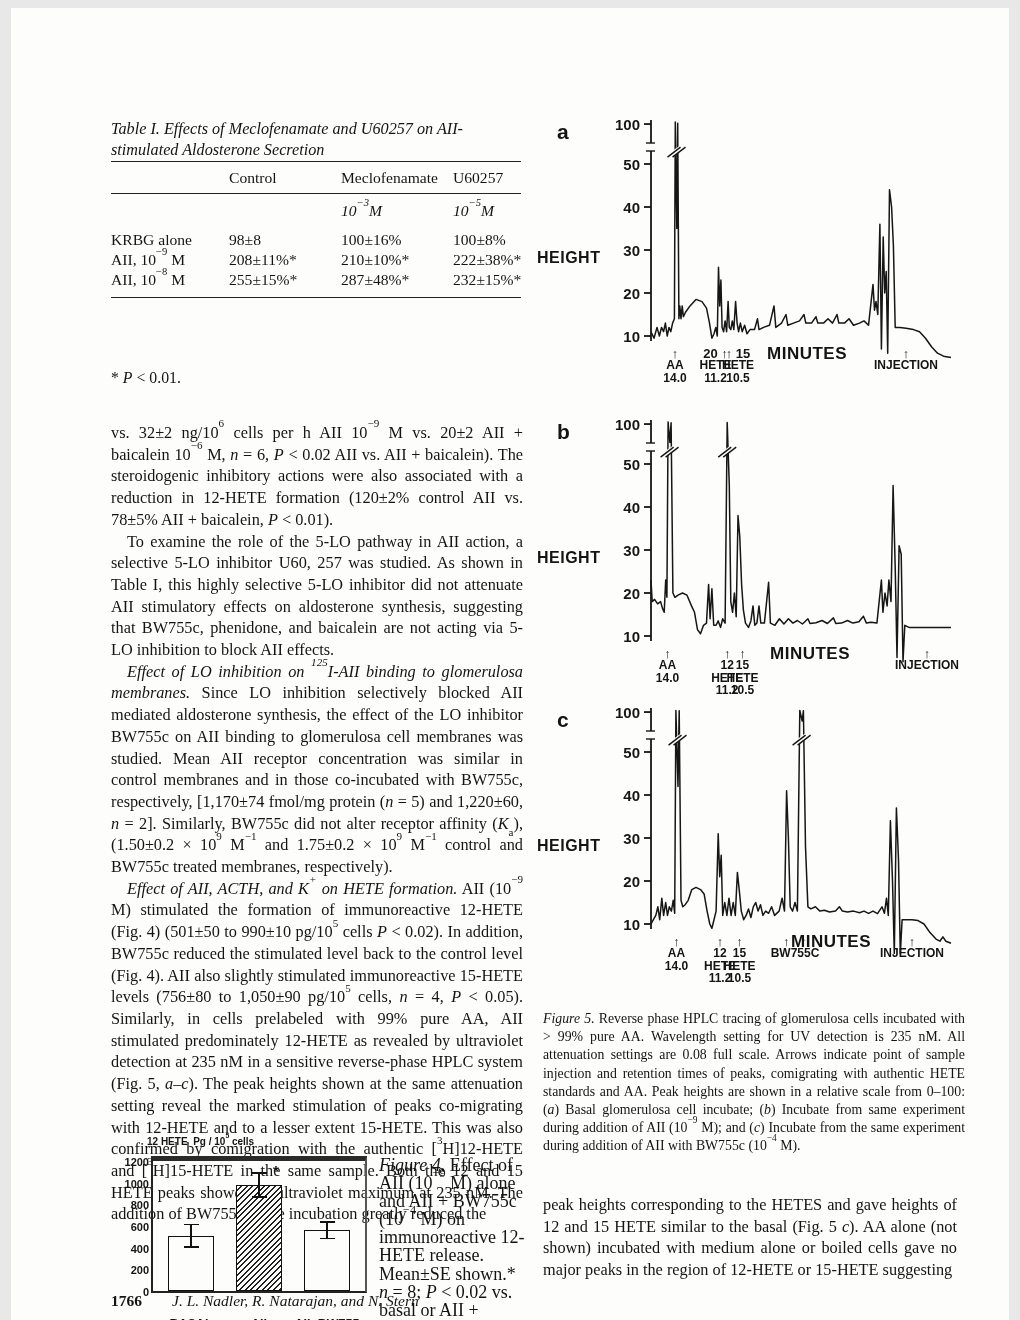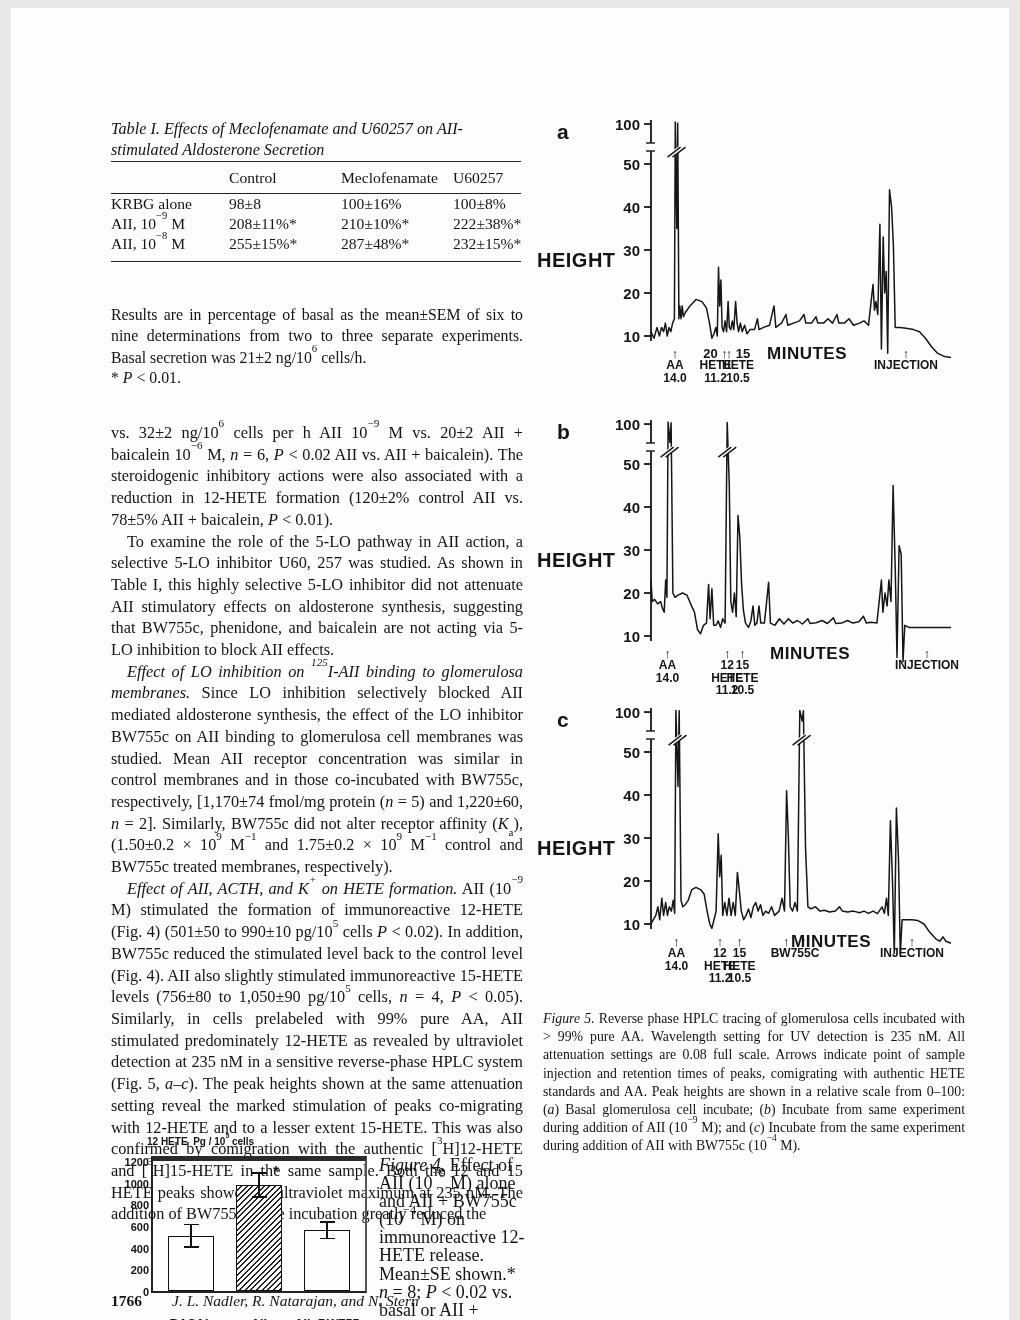--- a/index.html
+++ b/index.html
@@ -39,21 +39,21 @@
   .f4-star{position:absolute;font-weight:bold;font-size:15px;font-family:"Liberation Sans",sans-serif;}
   .f4-xlab{position:absolute;top:156px;text-align:center;font-family:"Liberation Sans","DejaVu Sans",sans-serif;
            font-weight:bold;font-size:12.5px;width:90px;}
   #f4-caption{position:absolute;left:268px;top:20px;width:150px;font-size:18px;line-height:18.1px;}
 
   
   .panel{position:absolute;left:520px;width:460px;height:300px;}
   .pletter{position:absolute;left:26px;top:6px;font-family:"Liberation Sans","DejaVu Sans",sans-serif;
            font-weight:bold;font-size:21px;}
   .pheight{position:absolute;left:6px;top:135px;font-family:"Liberation Sans","DejaVu Sans",sans-serif;
-           font-weight:bold;font-size:20px;letter-spacing:.5px;}
+           font-weight:bold;font-size:16px;letter-spacing:.5px;}
   .psvg{position:absolute;left:54px;top:0;}
   .anno{position:absolute;left:54px;top:234px;width:390px;height:64px;}
   .ablock{position:absolute;text-align:center;font-family:"Liberation Sans","DejaVu Sans",sans-serif;
           font-weight:bold;font-size:12px;line-height:12.5px;width:90px;}
   .ablock.big{font-size:17px;letter-spacing:.5px;}
   .ablock .arrow{font-size:13px;line-height:11px;}
 
   #fig5-caption{left:532px;top:1002px;width:422px;font-size:13.8px;line-height:18.2px;text-align:justify;}
   #right-para{left:532px;top:1186px;width:414px;font-size:16.3px;line-height:21.7px;text-align:justify;}
 
@@ -68,40 +68,45 @@
 <div id="page">
 
   <div class="abs" id="table-title">Table I. Effects of Meclofenamate and U60257 on AII-stimulated Aldosterone Secretion</div>
   <div class="abs" id="table1">
     <div class="t-row t-head">
       <div></div>
       <div>Control</div>
       <div>Meclofenamate</div>
       <div>U60257</div>
     </div>
+    <div class="t-row t-conc">
+      <div></div>
+      <div></div>
+      <div>10<sup>−3</sup>M</div>
+      <div>10<sup>−5</sup>M</div>
+    </div>
     <div class="t-row t-data">
       <div>KRBG alone</div>
       <div>98±8</div>
       <div>100±16%</div>
       <div>100±8%</div>
     </div>
     <div class="t-row t-data">
       <div>AII, 10<sup>−9</sup> M</div>
       <div>208±11%*</div>
       <div>210±10%*</div>
       <div>222±38%*</div>
     </div>
     <div class="t-row t-data t-last">
       <div>AII, 10<sup>−8</sup> M</div>
       <div>255±15%*</div>
       <div>287±48%*</div>
       <div>232±15%*</div>
     </div>
   </div>
-  <div class="abs" id="table-note">Results are in percentage of basal as the mean±SEM of six to nine determinations from two to three separate experiments. Basal secretion was 21±2 ng/10<sup>6</sup> cells/h.</div>
   <div class="abs" id="table-foot">* <i>P</i> &lt; 0.01.</div>
 
   <div class="abs" id="body-text">
     <p>vs. 32±2 ng/10<sup>6</sup> cells per h AII 10<sup>−9</sup> M vs. 20±2 AII + baicalein 10<sup>−6</sup> M, <i>n</i> = 6, <i>P</i> &lt; 0.02 AII vs. AII + baicalein). The steroidogenic inhibitory actions were also associated with a reduction in 12-HETE formation (120±2% control AII vs. 78±5% AII + baicalein, <i>P</i> &lt; 0.01).</p>
     <p class="ind">To examine the role of the 5-LO pathway in AII action, a selective 5-LO inhibitor U60, 257 was studied. As shown in Table I, this highly selective 5-LO inhibitor did not attenuate AII stimulatory effects on aldosterone synthesis, suggesting that BW755c, phenidone, and baicalein are not acting via 5-LO inhibition to block AII effects.</p>
     <p class="ind"><i>Effect of LO inhibition on <sup>125</sup>I-AII binding to glomerulosa membranes.</i> Since LO inhibition selectively blocked AII mediated aldosterone synthesis, the effect of the LO inhibitor BW755c on AII binding to glomerulosa cell membranes was studied. Mean AII receptor concentration was similar in control membranes and in those co-incubated with BW755c, respectively, [1,170±74 fmol/mg protein (<i>n</i> = 5) and 1,220±60, <i>n</i> = 2]. Similarly, BW755c did not alter receptor affinity (<i>K</i><sub>a</sub>), (1.50±0.2 × 10<sup>9</sup> M<sup>−1</sup> and 1.75±0.2 × 10<sup>9</sup> M<sup>−1</sup> control and BW755c treated membranes, respectively).</p>
     <p class="ind"><i>Effect of AII, ACTH, and K<sup>+</sup> on HETE formation.</i> AII (10<sup>−9</sup> M) stimulated the formation of immunoreactive 12-HETE (Fig. 4) (501±50 to 990±10 pg/10<sup>5</sup> cells <i>P</i> &lt; 0.02). In addition, BW755c reduced the stimulated level back to the control level (Fig. 4). AII also slightly stimulated immunoreactive 15-HETE levels (756±80 to 1,050±90 pg/10<sup>5</sup> cells, <i>n</i> = 4, <i>P</i> &lt; 0.05). Similarly, in cells prelabeled with 99% pure AA, AII stimulated predominately 12-HETE as revealed by ultraviolet detection at 235 nM in a sensitive reverse-phase HPLC system (Fig. 5, <i>a–c</i>). The peak heights shown at the same attenuation setting reveal the marked stimulation of peaks co-migrating with 12-HETE and to a lesser extent 15-HETE. This was also confirmed by comigration with the authentic [<sup>3</sup>H]12-HETE and [<sup>3</sup>H]15-HETE in the same sample. Both the 12 and 15 HETE peaks showed an ultraviolet maximum at 235 nM. The addition of BW755c to the incubation greatly reduced the</p>
   </div>
 
   <div class="abs" id="figure4">
@@ -293,18 +298,19 @@
           <div>MINUTES</div>
         </div>
         <div class="ablock" style="left: 282px; top: 0px;">
           <div class="arrow">↑</div>
           <div>INJECTION</div>
         </div>
       </div>
   </div>
 
   <div class="abs" id="fig5-caption"><i>Figure 5.</i> Reverse phase HPLC tracing of glomerulosa cells incubated with &gt; 99% pure AA. Wavelength setting for UV detection is 235 nM. All attenuation settings are 0.08 full scale. Arrows indicate point of sample injection and retention times of peaks, comigrating with authentic HETE standards and AA. Peak heights are shown in a relative scale from 0–100: (<i>a</i>) Basal glomerulosa cell incubate; (<i>b</i>) Incubate from same experiment during addition of AII (10<sup>−9</sup> M); and (<i>c</i>) Incubate from the same experiment during addition of AII with BW755c (10<sup>−4</sup> M).</div>
+  <div class="abs" id="right-para">peak heights corresponding to the HETES and gave heights of 12 and 15 HETE similar to the basal (Fig. 5 <i>c</i>). AA alone (not shown) incubated with medium alone or boiled cells gave no major peaks in the region of 12-HETE or 15-HETE suggesting</div>
 
   <div class="abs" id="footer">
     <span class="pg">1766</span><span class="auth">J. L. Nadler, R. Natarajan, and N. Stern</span>
   </div>
 
 </div>
 
 </body></html>

